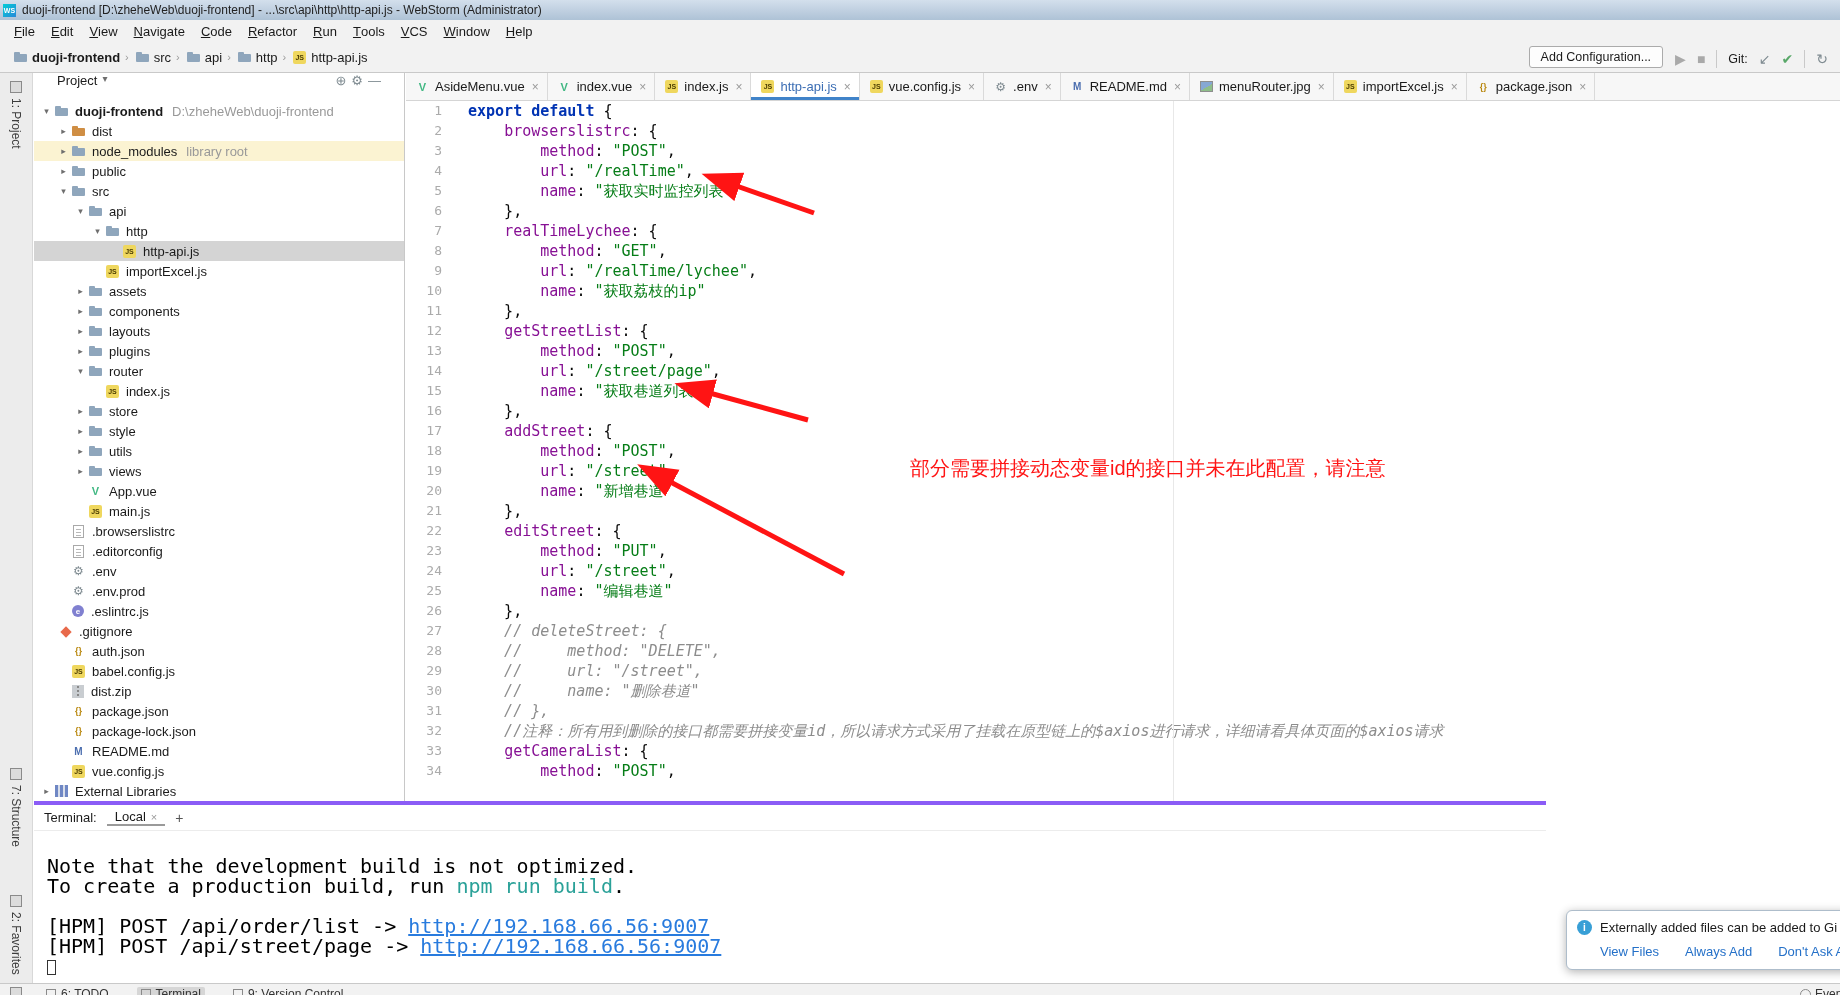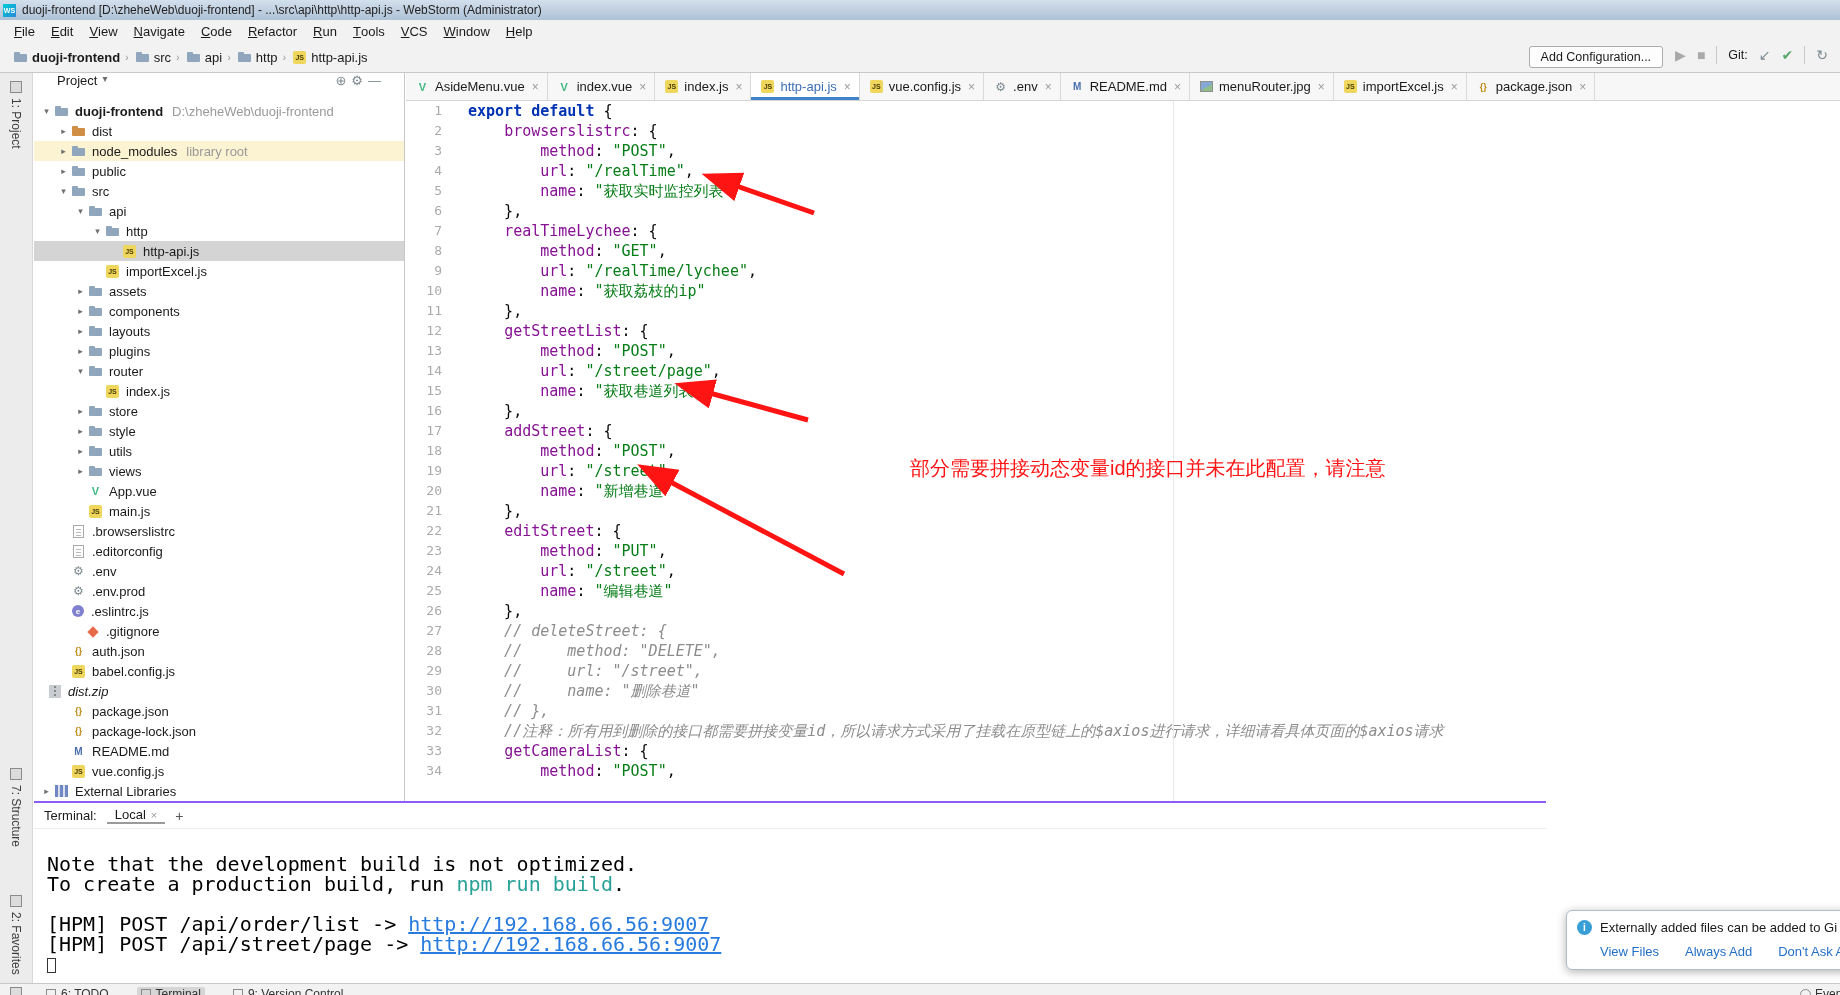--- a/index.html
+++ b/index.html
@@ -13,21 +13,21 @@
 
   
   .menubar{position:absolute;left:0;top:20px;width:1840px;height:22px;background:#f2f2f2;display:flex;align-items:center;padding-left:6px;font-size:13px}
   .menu-item{padding:0 8px;height:100%;display:flex;align-items:center;cursor:default}
 
   
   .toolbar{position:absolute;left:0;top:42px;width:1840px;height:31px;background:#f2f2f2;border-bottom:1px solid #c9c9c9;display:flex;align-items:center;padding:0 12px;font-size:13px}
   .crumbs{display:flex;align-items:center;gap:3px}
   .crumb{display:flex;align-items:center;gap:3px}
   .crumb-sep{color:#9a9a9a;font-size:11px;padding:0 2px}
-  .toolbar-right{margin-left:auto;display:flex;align-items:flex-start;gap:12px}
+  .toolbar-right{margin-left:auto;display:flex;align-items:flex-end;gap:12px}
   .add-config{border:1px solid #ababab;border-radius:3px;background:#fdfdfd;padding:3px 11px;font-size:12.5px;font-family:"Liberation Sans",sans-serif;color:#1a1a1a}
   .tb-icons{display:flex;align-items:center;gap:11px}
   .tb-icon{font-size:14px;line-height:1}
   .tb-divider{width:1px;height:18px;background:#c9c9c9}
   .git-label{font-size:12.5px;color:#1a1a1a}
 
   
   .left-stripe{position:absolute;left:0;top:73px;width:33px;height:910px;background:#ececec;border-right:1px solid #d8d8d8}
   .stripe-label{position:absolute;left:9px;writing-mode:vertical-lr;font-size:12px;color:#3c3c3c;display:flex;align-items:center;gap:5px;white-space:nowrap}
   .stripe-ic{width:12px;height:12px;border:1px solid #8a8a8a;background:#dcdcdc;flex:none}
@@ -81,21 +81,21 @@
   .tk-kw{color:#0033b3;font-weight:bold}
   .tk-prop{color:#871094}
   .tk-str{color:#067d17}
   .tk-pl{color:#080808}
   .tk-com{color:#8c8c8c;font-style:italic}
   .margin-guide{position:absolute;top:0;bottom:0;left:767px;width:1px;background:#e8e8e8}
   .arrows{position:absolute;left:0;top:0;pointer-events:none}
   .red-note{position:absolute;left:504px;top:354px;color:#ff1414;font-size:20px;white-space:nowrap;font-family:"Liberation Sans",sans-serif}
 
   
-  .terminal{position:absolute;left:34px;top:801px;width:1512px;height:182px;background:#fff;border-top:2px solid #8b5cf6}
+  .terminal{position:absolute;left:34px;top:801px;width:1512px;height:182px;background:#fff;border-top:4px solid #8b5cf6}
   .term-header{height:26px;display:flex;align-items:center;gap:2px;padding-left:10px;font-size:13px;border-bottom:1px solid #ececec}
   .term-title{margin-right:8px}
   .term-tab{display:inline-flex;align-items:center;gap:5px;padding:0 8px;height:100%;border-bottom:2px solid #9a9a9a}
   .term-tab .close{color:#9a9a9a;font-size:11px}
   .term-plus{padding:0 8px;color:#555;font-size:14px}
   .term-body{padding:25px 0 0 13px;font-family:"DejaVu Sans Mono",monospace;font-size:20px}
   .term-line{height:20px;line-height:20px;white-space:pre}
   .ttk-pl{color:#000}
   .ttk-cmd{color:#2aa198}
   .ttk-link{color:#287bde;text-decoration:underline}
@@ -333,36 +333,36 @@
       <div class="tree-row" style="padding-left: 23px;">
         <span class="tree-arrow"></span>
         <span class="ic ic-gear">⚙</span>
         <span class="tree-label">.env.prod</span>
       </div>
       <div class="tree-row" style="padding-left: 23px;">
         <span class="tree-arrow"></span>
         <span class="ic ic-eslint">e</span>
         <span class="tree-label">.eslintrc.js</span>
       </div>
-      <div class="tree-row" style="padding-left: 37px;">
+      <div class="tree-row" style="padding-left: 10px;">
         <span class="tree-arrow"></span>
         <span class="ic ic-git"></span>
         <span class="tree-label">.gitignore</span>
       </div>
       <div class="tree-row" style="padding-left: 23px;">
         <span class="tree-arrow"></span>
         <span class="ic ic-json">{}</span>
         <span class="tree-label">auth.json</span>
       </div>
       <div class="tree-row" style="padding-left: 23px;">
         <span class="tree-arrow"></span>
         <span class="ic ic-js">JS</span>
         <span class="tree-label">babel.config.js</span>
       </div>
-      <div class="tree-row" style=" font-style: italic;">
+      <div class="tree-row" style="padding-left: 23px;">
         <span class="tree-arrow"></span>
         <span class="ic ic-zip"></span>
         <span class="tree-label">dist.zip</span>
       </div>
       <div class="tree-row" style="padding-left: 23px;">
         <span class="tree-arrow"></span>
         <span class="ic ic-json">{}</span>
         <span class="tree-label">package.json</span>
       </div>
       <div class="tree-row" style="padding-left: 23px;">

